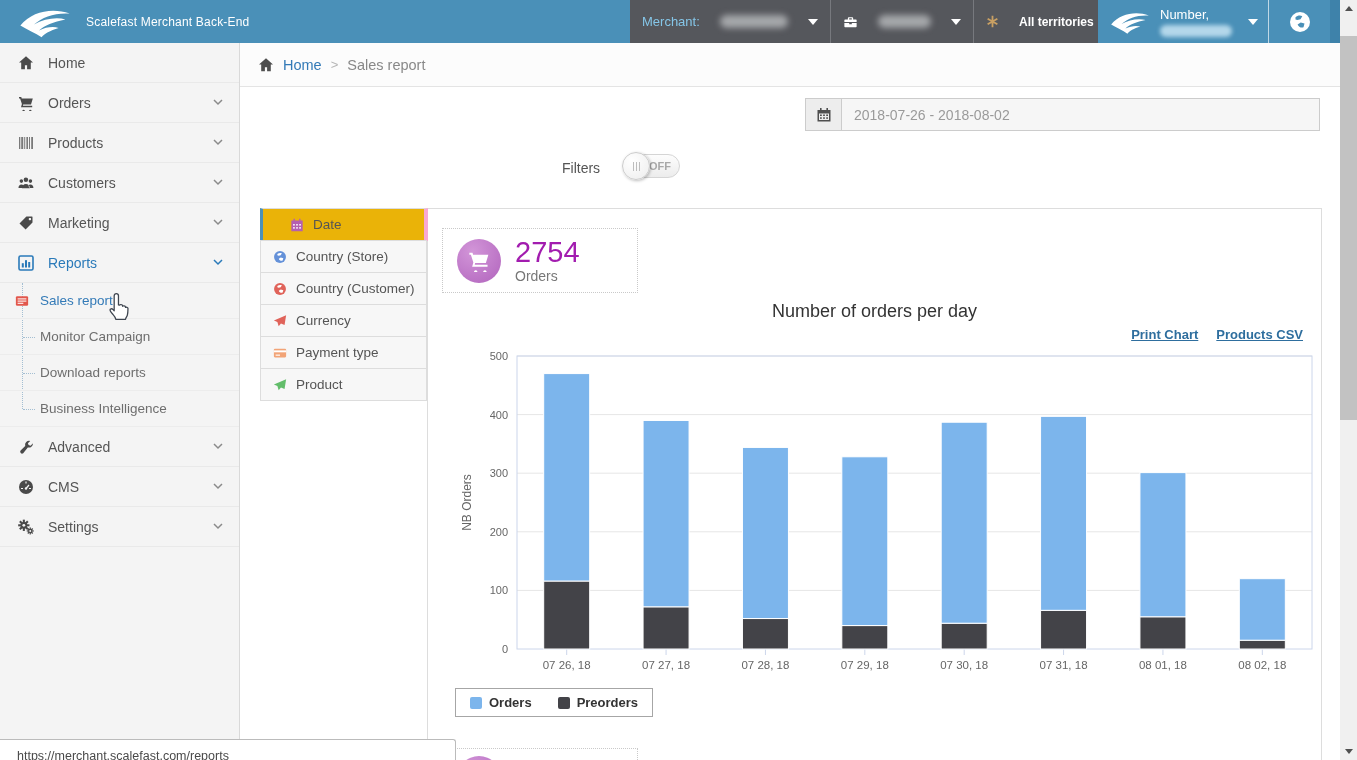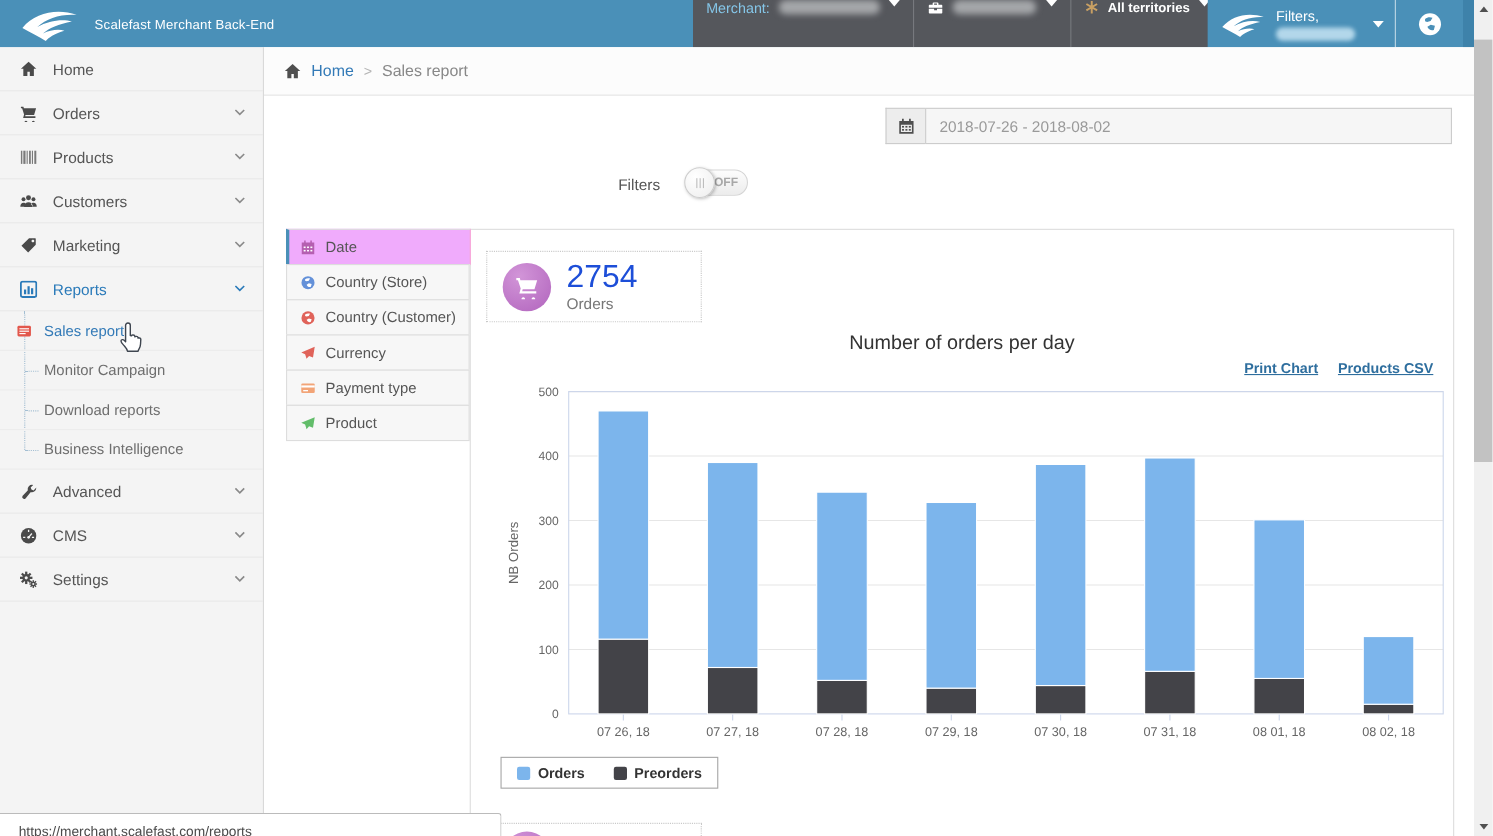--- a/index.html
+++ b/index.html
@@ -4,21 +4,21 @@
 <style>
   *{box-sizing:border-box;margin:0;padding:0}
   body{font-family:"Liberation Sans","DejaVu Sans",sans-serif;background:#e9e9e9}
   .page{position:relative;width:1357px;height:760px;overflow:hidden;background:#fff}
 
   
   .header{position:absolute;left:0;top:0;width:1340px;height:43px;display:flex;background:#4a90b8;color:#fff}
   .brand{width:630px;display:flex;align-items:center;padding-left:16px;gap:12px}
   .brand-title{font-size:12px;font-weight:400;letter-spacing:.2px;white-space:nowrap}
   .hdr-dark{width:468px;display:flex;background:#55575c}
-  .hdr-group{display:flex;align-items:flex-start;gap:8px;padding:0 12px;border-left:1px solid #77797e;cursor:pointer}
+  .hdr-group{display:flex;align-items:center;gap:20px;padding:0 12px;border-left:1px solid #77797e;cursor:pointer}
   .hdr-group:first-child{border-left:none}
   .g-merchant{width:200px}.g-store{width:143px}.g-terr{width:125px}
   .merchant-label{color:#85c6e8;font-size:13px}
   .blur-block{height:13px;border-radius:7px;background:#a5a7aa;filter:blur(3px)}
   .caret{width:0;height:0;border-left:5px solid transparent;border-right:5px solid transparent;border-top:6px solid #fff;margin-left:auto}
   .terr-label{font-size:12px;font-weight:bold;color:#fff;white-space:nowrap}
   .hdr-welcome{width:170px;display:flex;align-items:center;gap:8px;padding:0 10px;background:#4a90b8;cursor:pointer}
   .welcome-col{display:flex;flex-direction:column;gap:3px}
   .welcome-label{font-size:13px}
   .welcome-name{width:72px;height:12px;border-radius:6px;background:#b3d7ea;filter:blur(2px)}
@@ -59,27 +59,27 @@
 
   .filters-label{position:absolute;left:322px;top:113px;height:24px;line-height:24px;font-size:14px;color:#555}
   .toggle{position:absolute;left:384px;top:111px;width:56px;height:24px;border-radius:12px;background:linear-gradient(#fdfdfd,#ececec);border:1px solid #d5d5d5;cursor:pointer}
   .toggle-knob{position:absolute;left:-3px;top:-3px;width:28px;height:28px;border-radius:50%;background:radial-gradient(circle at 35% 30%,#fff,#ededed);border:1px solid #ccc;box-shadow:1px 1px 3px rgba(0,0,0,.25);display:flex;align-items:center;justify-content:center;gap:2px}
   .grip{width:1px;height:9px;background:#bdbdbd}
   .toggle-off{position:absolute;right:8px;top:0;height:22px;line-height:22px;font-size:11px;font-weight:bold;color:#a8a8a8}
 
   .tabs{position:absolute;left:20px;top:165px;width:167px;z-index:2}
   .tab{position:relative;height:33px;display:flex;align-items:center;gap:9px;padding-left:12px;background:#f7f7f7;border:1px solid #ddd;margin-top:-1px;font-size:13.5px;color:#555;cursor:pointer}
   .tab:first-child{margin-top:0}
-  .tab.active{background:#f0abfc;border-left:3px solid #4a90b8;border-right:1px solid #f9a8d4;margin-right:-1px;padding-left:10px}
+  .tab.active{background:#eab308;border-left:3px solid #4a90b8;border-right:4px solid #f9a8d4;margin-right:-1px;padding-left:27px}
 
   .panel{position:absolute;left:187px;top:165px;right:18px;height:620px;border:1px solid #ddd;background:#fff;z-index:1}
 
   .stat-card{position:absolute;left:202px;top:185px;width:196px;height:65px;border:1px dotted #c9c9c9;display:flex;align-items:center;gap:14px;padding-left:14px;z-index:3;background:#fff}
   .stat-circle{width:44px;height:44px;border-radius:50%;background:radial-gradient(circle at 35% 28%,#d295d8,#b164bd);display:flex;align-items:center;justify-content:center}
-  .stat-num{font-size:29px;color:#1d4ed8;line-height:1.05}
+  .stat-num{font-size:29px;color:#a21caf;line-height:1.05}
   .stat-sub{font-size:14px;color:#777}
 
   .chart-title{position:absolute;left:187px;right:18px;top:258px;text-align:center;font-size:18px;color:#333;z-index:3}
   .chart-links{position:absolute;right:37px;top:284px;display:flex;gap:18px;z-index:3}
   .chart-links a{font-size:13px;font-weight:bold;color:#2e6e9e;text-decoration:underline;cursor:pointer}
   .chart-wrap{position:absolute;left:215px;top:305px;width:865px;height:327px;z-index:3}
   .legend{position:absolute;left:215px;top:645px;display:flex;gap:26px;border:1px solid #a6a6a6;background:#fff;padding:6px 14px;z-index:3}
   .legend-item{display:flex;align-items:center;gap:7px;cursor:pointer}
   .legend-swatch{width:12px;height:12px;border-radius:2px}
   .legend-text{font-size:13px;font-weight:bold;color:#333}
@@ -133,21 +133,21 @@
       </div>
     </div>
 
     <div class="hdr-welcome">
       <span>
         <svg width="44" height="26" viewBox="0 0 64 40">
           <path fill="#fff" d="M3 24C17 7 41 3 61 10c-18-1-32 4-42 13 12-7 27-9 37-6-14 3-25 7-31 13 8-4 17-5 23-3-10 3-17 7-20 11-7-5-17-9-25-14z"></path>
         </svg>
       </span>
       <span class="welcome-col">
-        <span class="welcome-label">Filters,</span>
+        <span class="welcome-label">Number,</span>
         <span class="welcome-name"></span>
       </span>
       <span class="caret"></span>
     </div>
 
     <div class="hdr-globe">
       <span>
         <svg width="22" height="22" viewBox="0 0 22 22">
           <circle cx="11" cy="11" r="10" fill="#fff"></circle>
           <path fill="#4a90b8" d="M6.5 6.2c2-1.8 4.8-2 6.8-1l-1.8 3-3.1.9-1.9-.7zM8.6 13.4l3.1-2 3.8 1-1 3.8c-2.2 1-4.9-.2-5.9-2.8z"></path>

